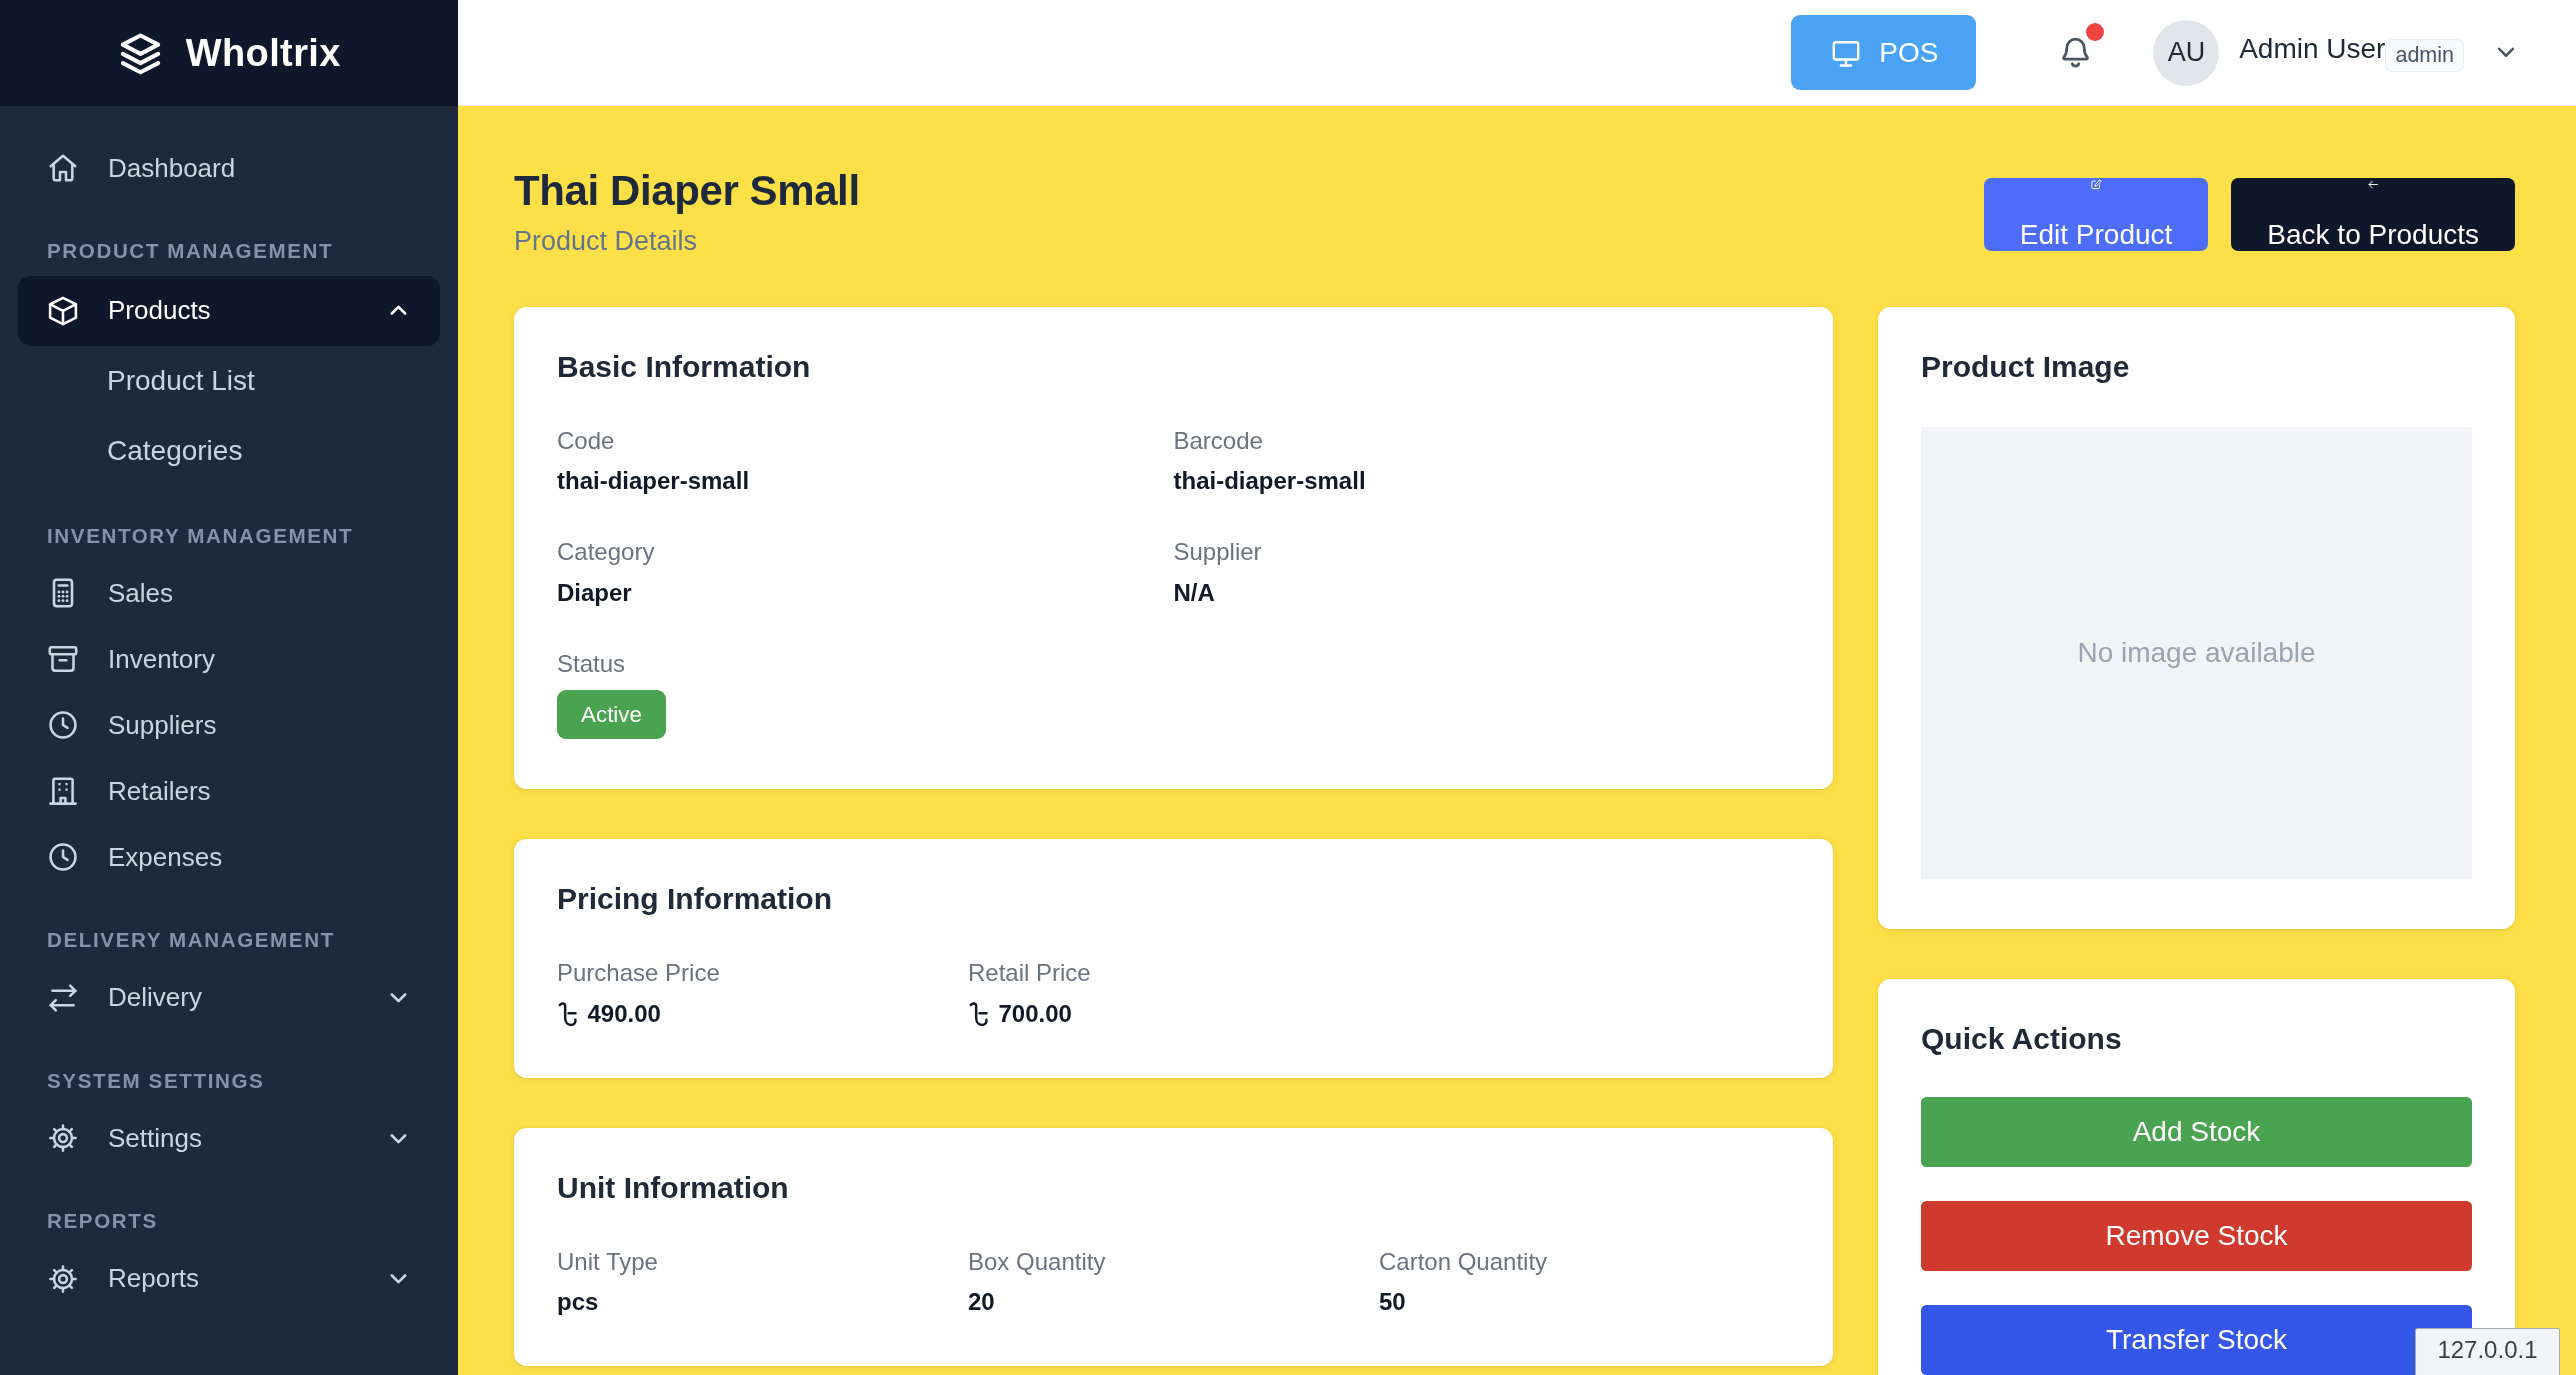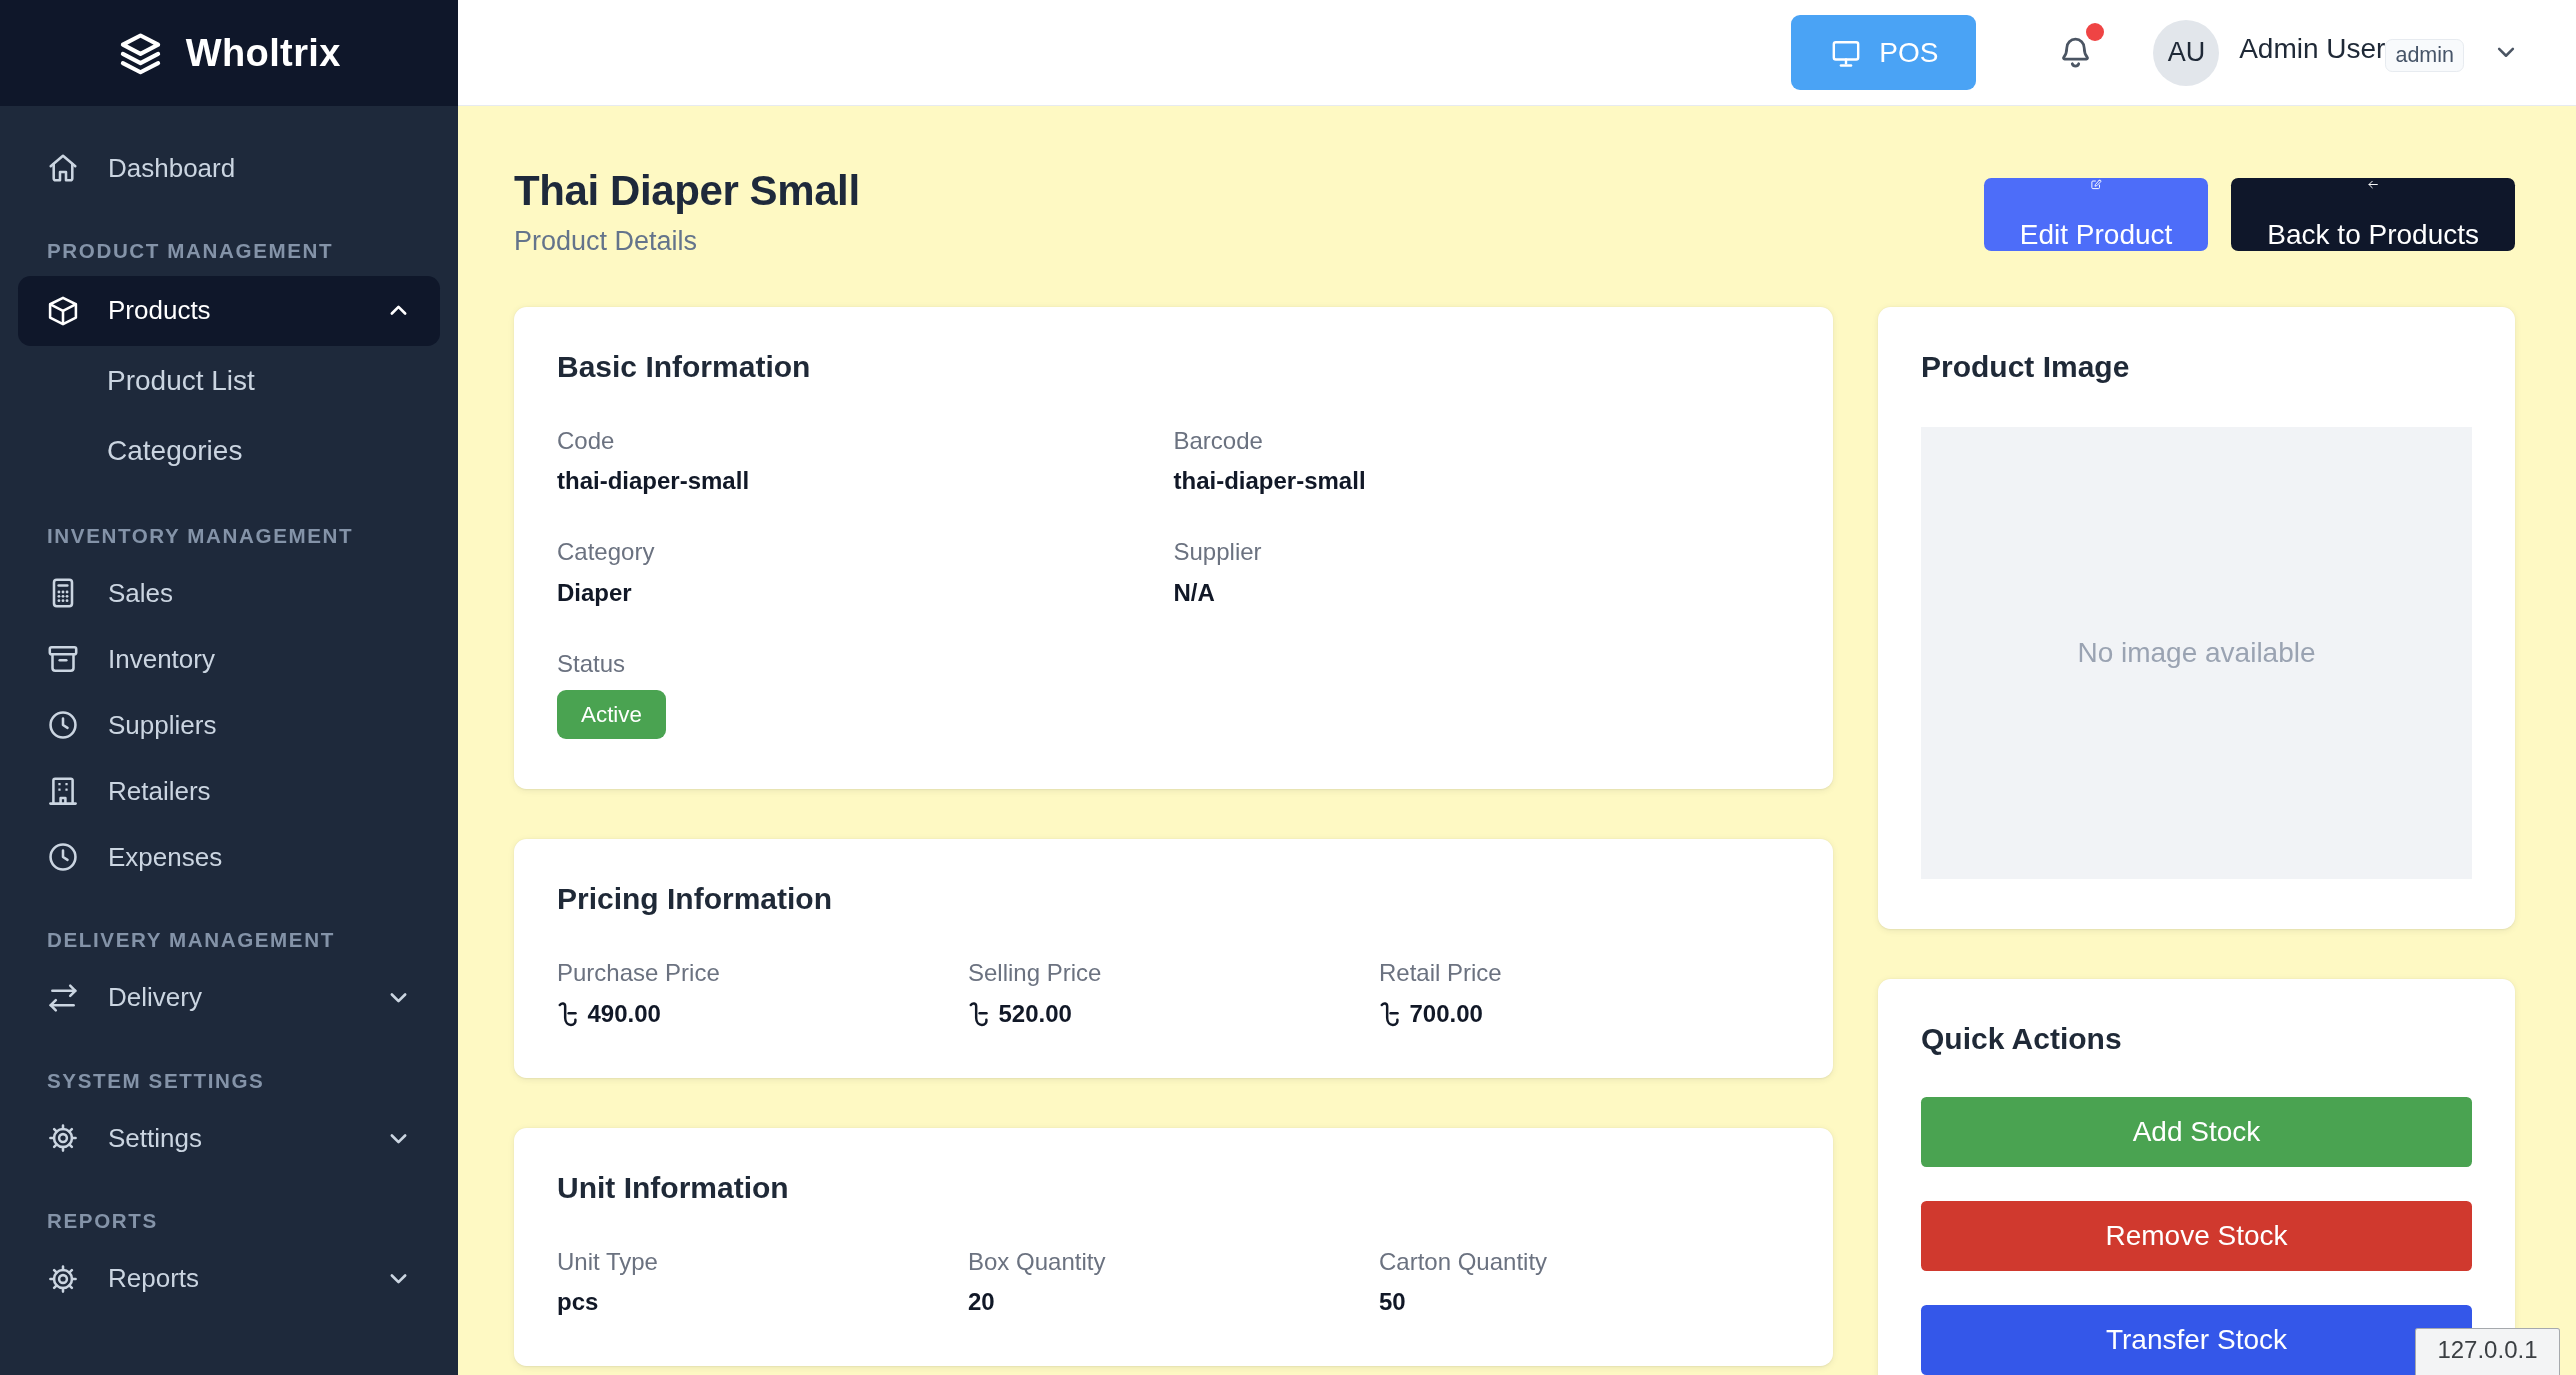--- a/index.html
+++ b/index.html
@@ -61,21 +61,21 @@
   .user-menu { display: flex; align-items: center; margin-left: 19.7px; cursor: pointer; }
   .user-block { display: flex; flex-direction: row; }
   .user-name { font-size: 28px; color: #1f2937; }
   .user-role {
     margin-top: 6.3px; font-size: 21.5px; color: #475569; background: #f8fafc;
     border: 1.8px solid #e7ebf0; border-radius: 7.2px; padding: 2.7px 9px; text-align: center;
   }
   .user-chev { width: 30px; height: 30px; stroke-width: 2; color: #4b5563; margin-left: 27px; }
 
   
-  .content { flex: 1; background: #fef9c3; padding: 61px 61px 0 56px; overflow: hidden; }
+  .content { flex: 1; background: #fde047; padding: 61px 61px 0 56px; overflow: hidden; }
   .page-head { display: flex; align-items: flex-start; }
   .page-title { font-size: 42px; font-weight: 700; color: #1e293b; letter-spacing: -0.4px; }
   .page-subtitle { margin-top: 10.7px; font-size: 27px; color: #64748b; }
   .head-actions { margin-left: auto; display: flex; gap: 23px; padding-top: 10.7px; }
   .btn {
     height: 73px; border: none; border-radius: 7.2px; color: #fff; font-family: inherit;
     font-size: 28px; display: flex; align-items: center; gap: 28px; padding: 0 36px; cursor: pointer; flex-direction: column;
   }
   .btn svg { width: 32px; height: 32px; stroke-width: 1.8; }
   .btn-edit { background: #4d6df9; }
@@ -364,30 +364,20 @@
                 <div class="field-label">Purchase Price</div>
                 <div class="field-value price">
                   <svg class="taka" viewBox="0 0 20 26">
                     <path d="M2.6 4.6C4.4 2.4 7.6 2.6 7.6 5.8V16.6c0 4.6 2.6 6.6 5.3 6.6 2.9 0 4.6-2 4.2-4.8"></path>
                       <path d="M10.8 12.4h6.4"></path>
                   </svg>
                   <span>490.00</span>
                 </div>
               </div>
               <div>
-                <div class="field-label">Selling Price</div>
-                <div class="field-value price">
-                  <svg class="taka" viewBox="0 0 20 26">
-                    <path d="M2.6 4.6C4.4 2.4 7.6 2.6 7.6 5.8V16.6c0 4.6 2.6 6.6 5.3 6.6 2.9 0 4.6-2 4.2-4.8"></path>
-                      <path d="M10.8 12.4h6.4"></path>
-                  </svg>
-                  <span>520.00</span>
-                </div>
-              </div>
-              <div>
                 <div class="field-label">Retail Price</div>
                 <div class="field-value price">
                   <svg class="taka" viewBox="0 0 20 26">
                     <path d="M2.6 4.6C4.4 2.4 7.6 2.6 7.6 5.8V16.6c0 4.6 2.6 6.6 5.3 6.6 2.9 0 4.6-2 4.2-4.8"></path>
                       <path d="M10.8 12.4h6.4"></path>
                   </svg>
                   <span>700.00</span>
                 </div>
               </div>
             </div>

